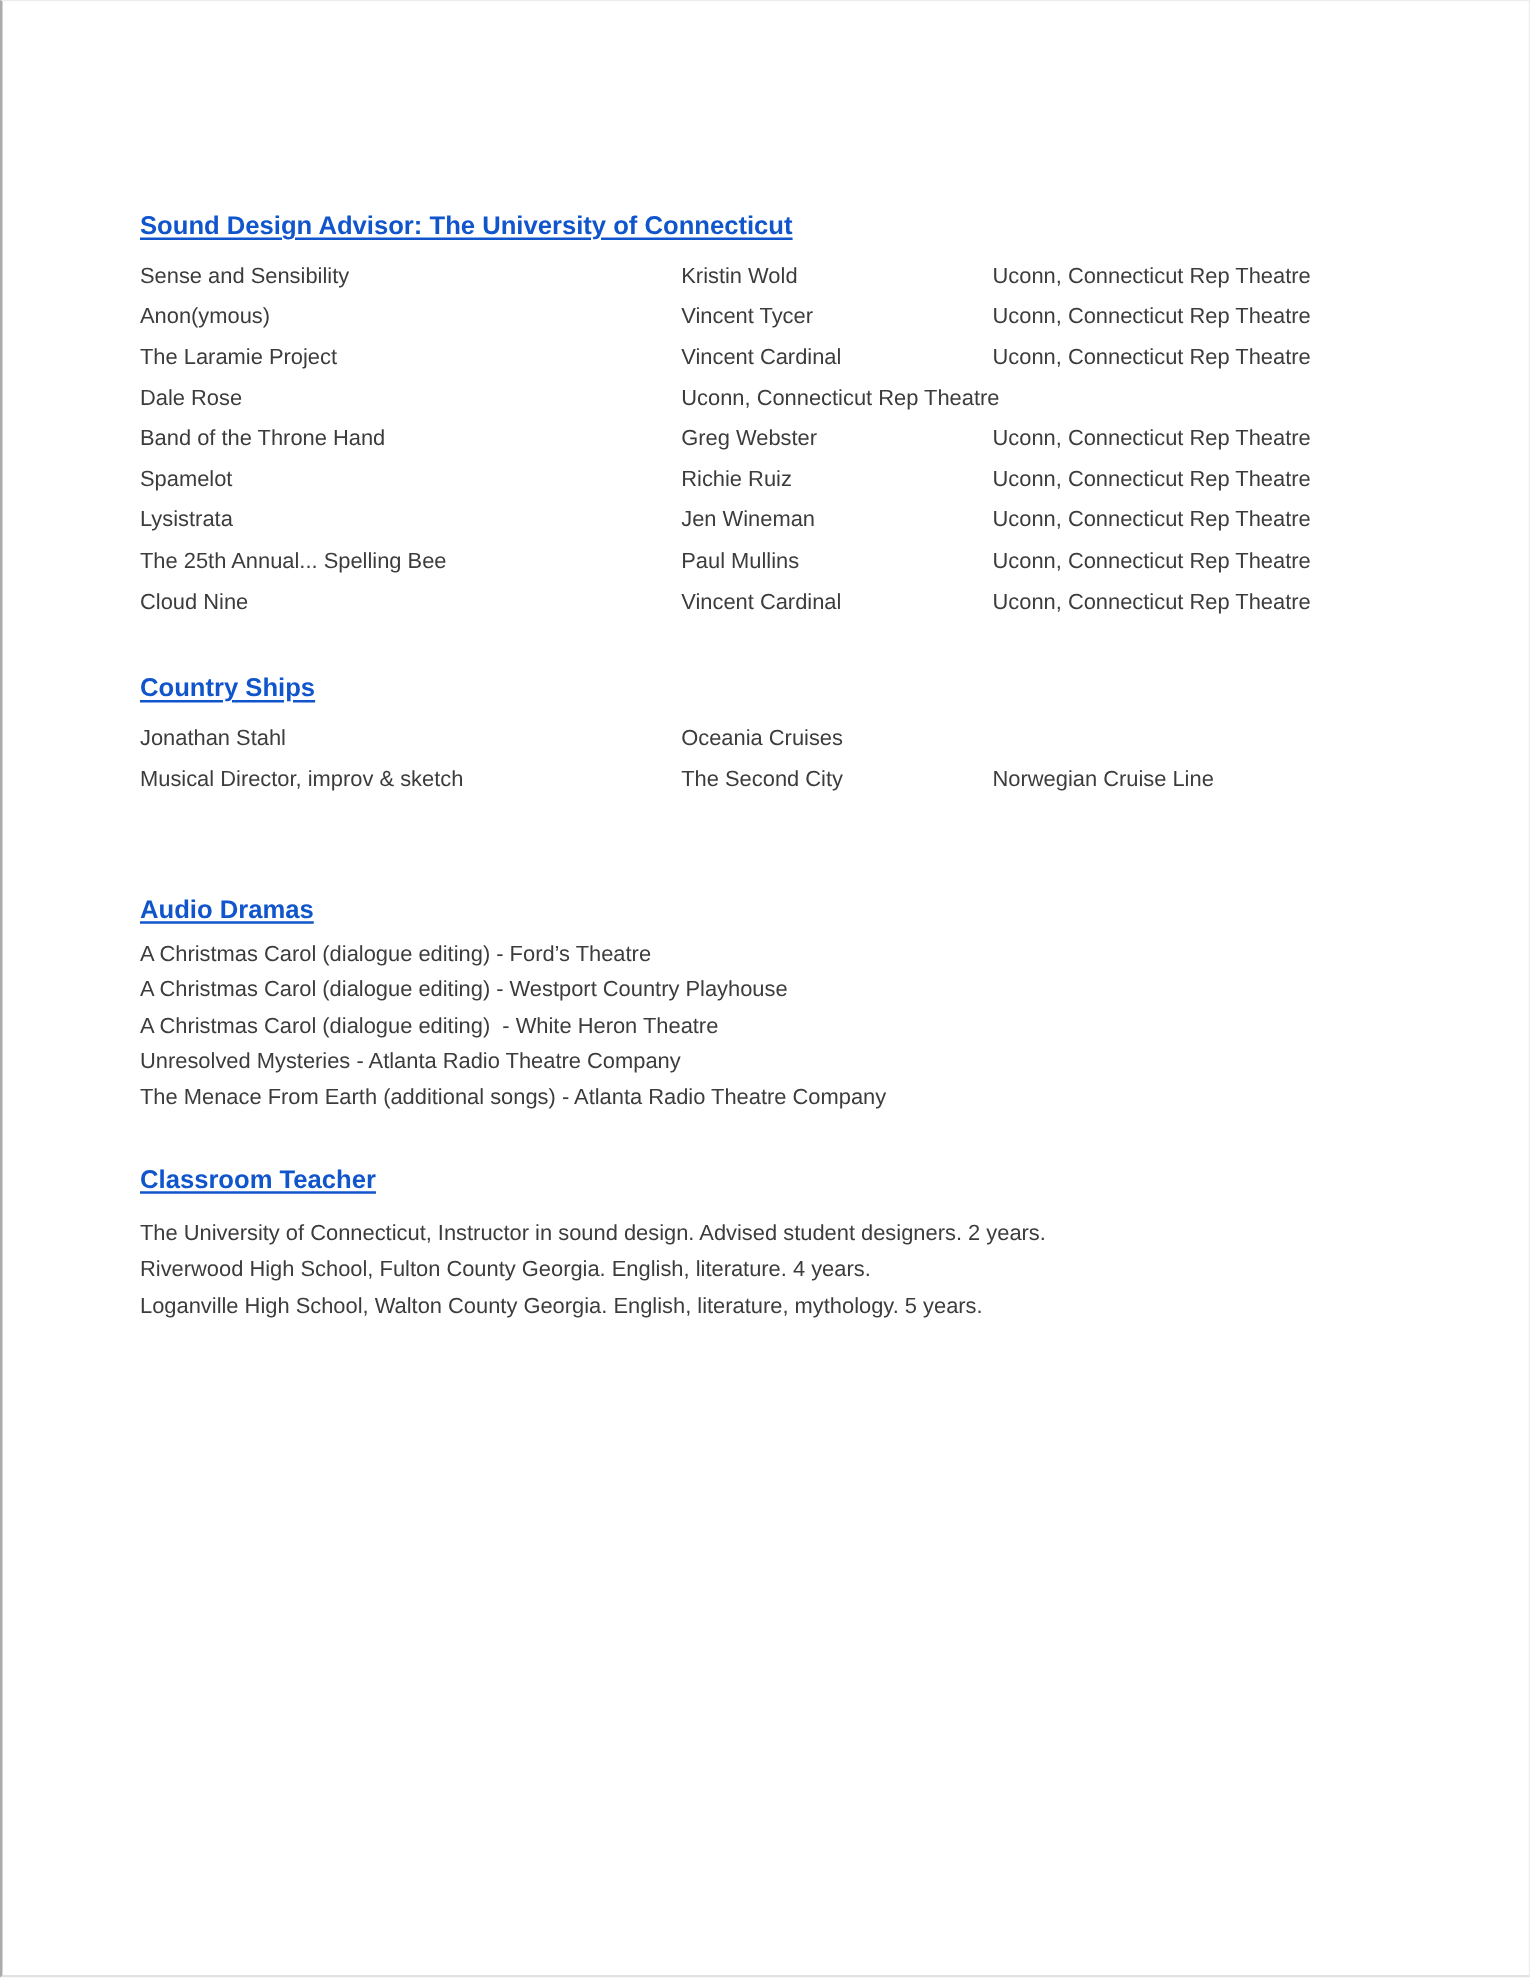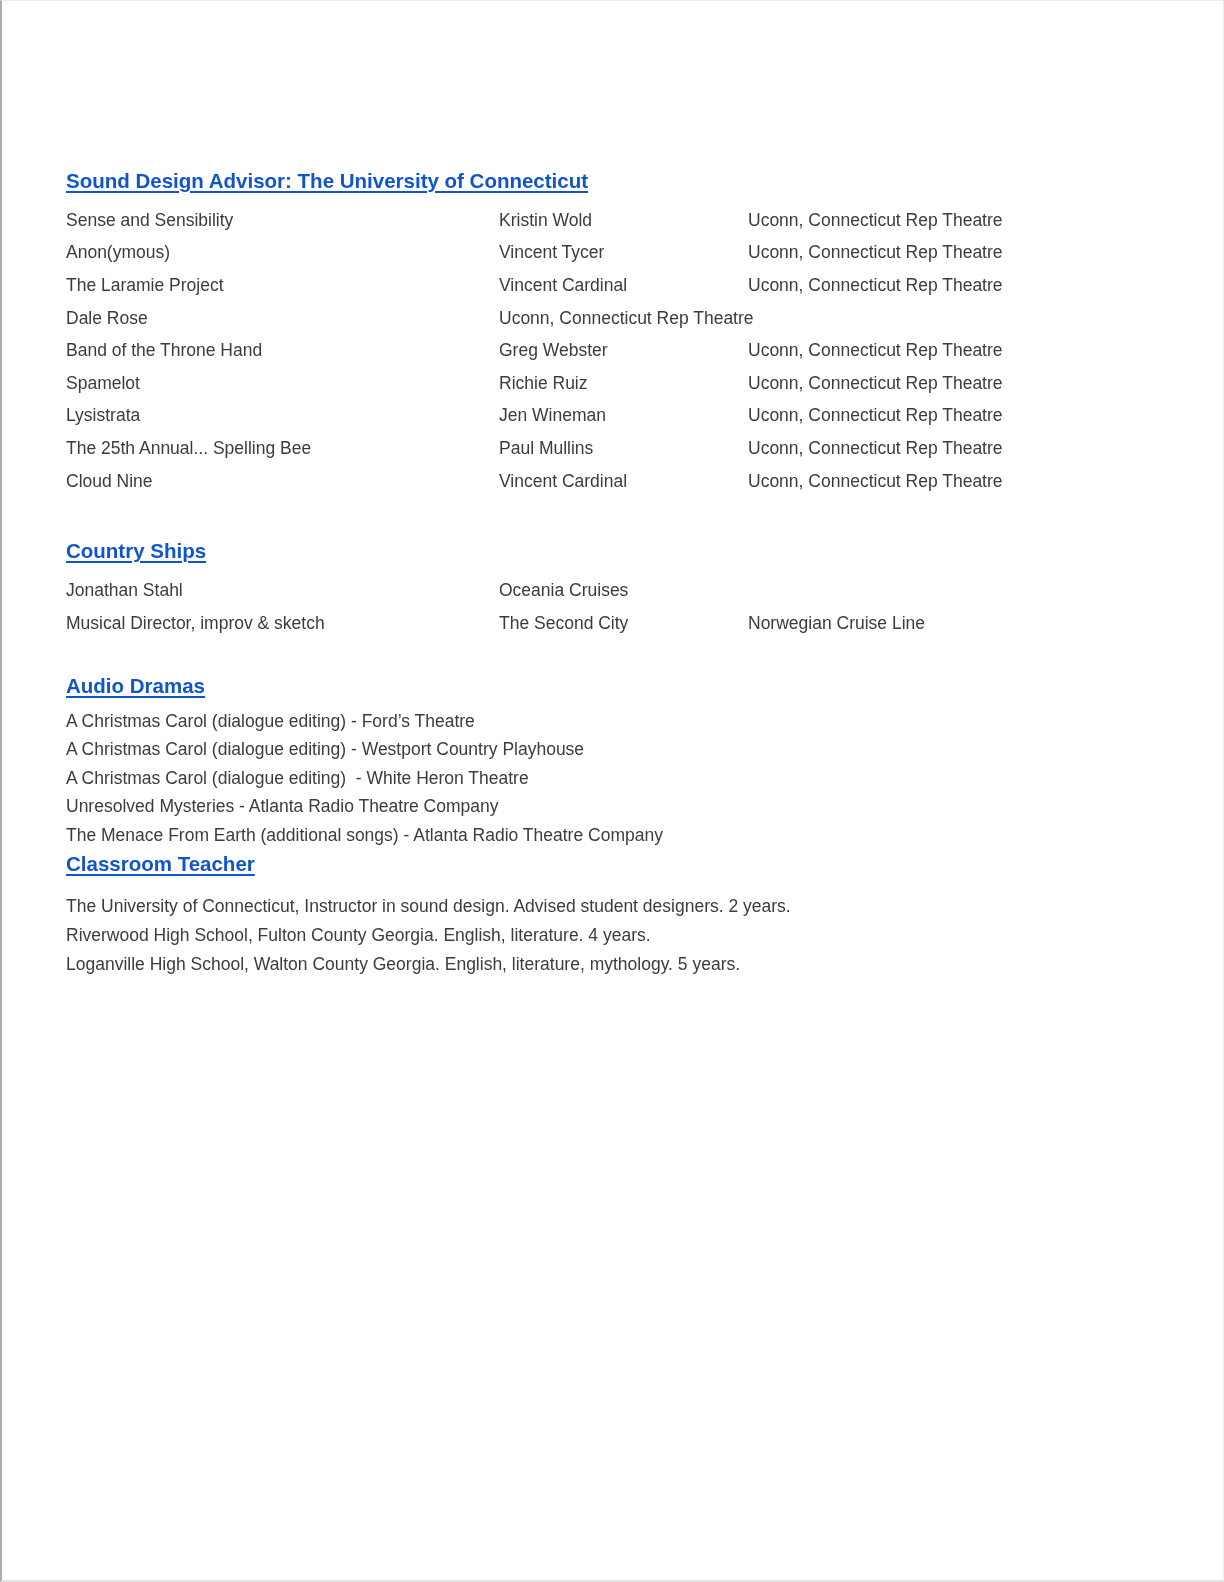--- a/index.html
+++ b/index.html
@@ -9,21 +9,21 @@
   }
   .page {
     box-sizing: border-box;
     width: 1224px;
     height: 1582px;
     background: #ffffff;
     border-top: 1px solid #ededed;
     border-right: 1px solid #ededed;
     border-bottom: 2px solid #e2e2e2;
     border-left: 2px solid #ababab;
-    padding: 166px 100px 0 64px;
+    padding: 166px 100px 0 110px;
     font-family: "Liberation Sans", "DejaVu Sans", sans-serif;
     font-size: 17.5px;
     color: #3c3c3c;
     overflow: hidden;
   }
   h2.section-heading {
     margin: 0 0 10px 0;
     font-size: 20.5px;
     line-height: 27px;
     font-weight: 700;
@@ -40,22 +40,22 @@
   }
   .row3 > span {
     white-space: nowrap;
   }
   .line {
     margin: 0;
     line-height: 28.6px;
     white-space: pre-wrap;
   }
   .section-cruise { margin-top: 40px; }
-  .section-audio  { margin-top: 32px; }
-  .section-teach  { }
+  .section-audio  { margin-top: 74px; }
+  .section-teach  { margin-top: 38px; }
   .section-audio h2.section-heading { margin-bottom: 8px; }
   .section-teach h2.section-heading { margin-bottom: 15px; }
   .section-teach .line { line-height: 29.4px; }
 </style>
 </head>
 <body>
 
 <div class="page">
 
   <section class="section-sound">

